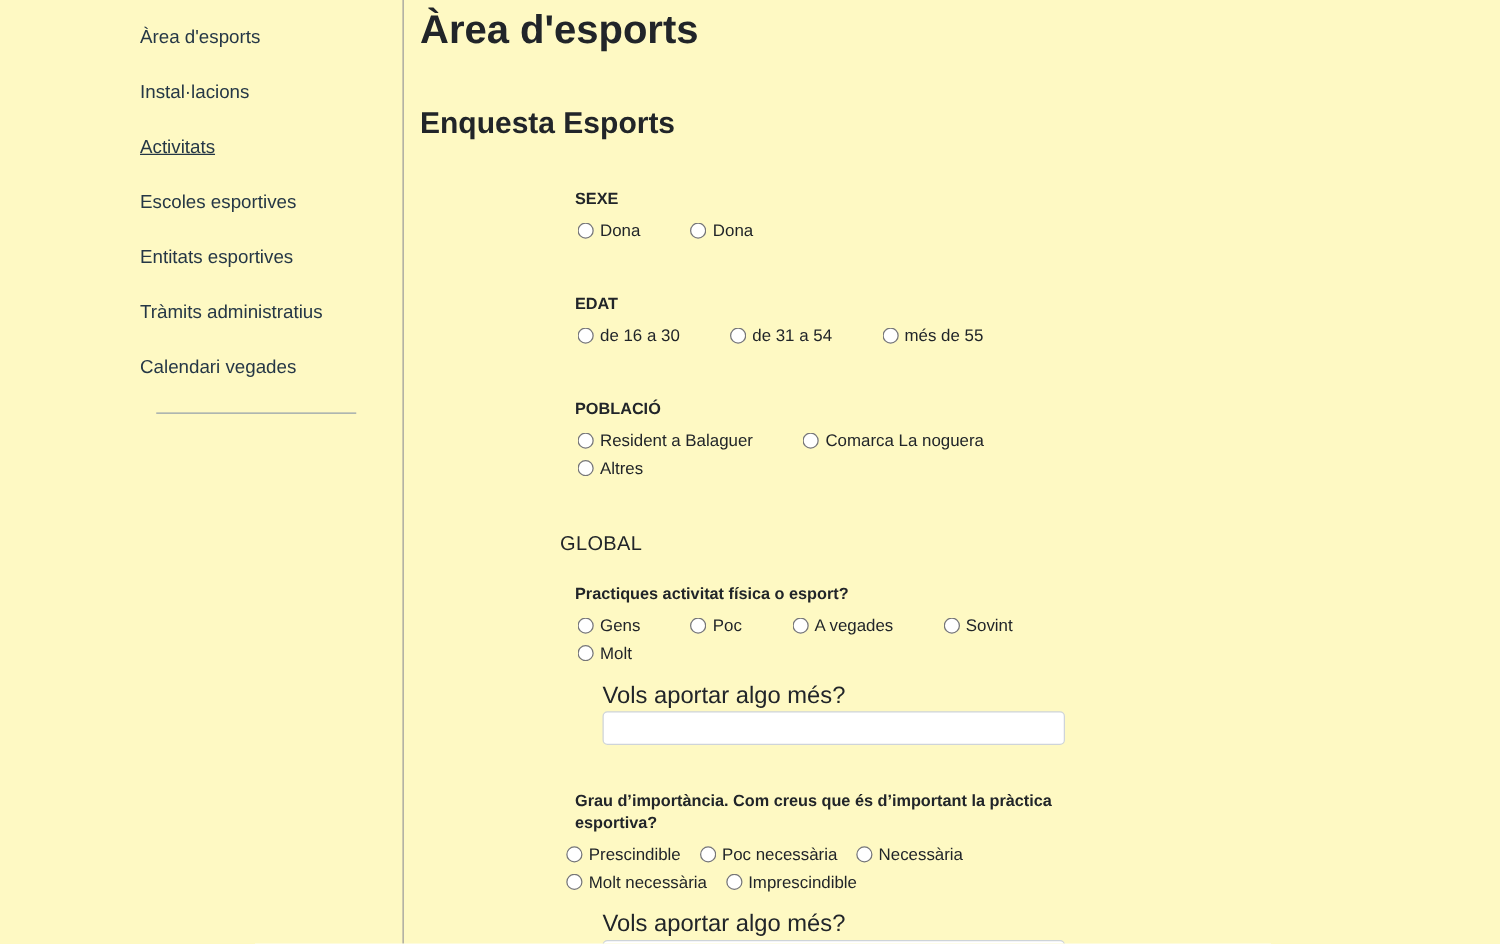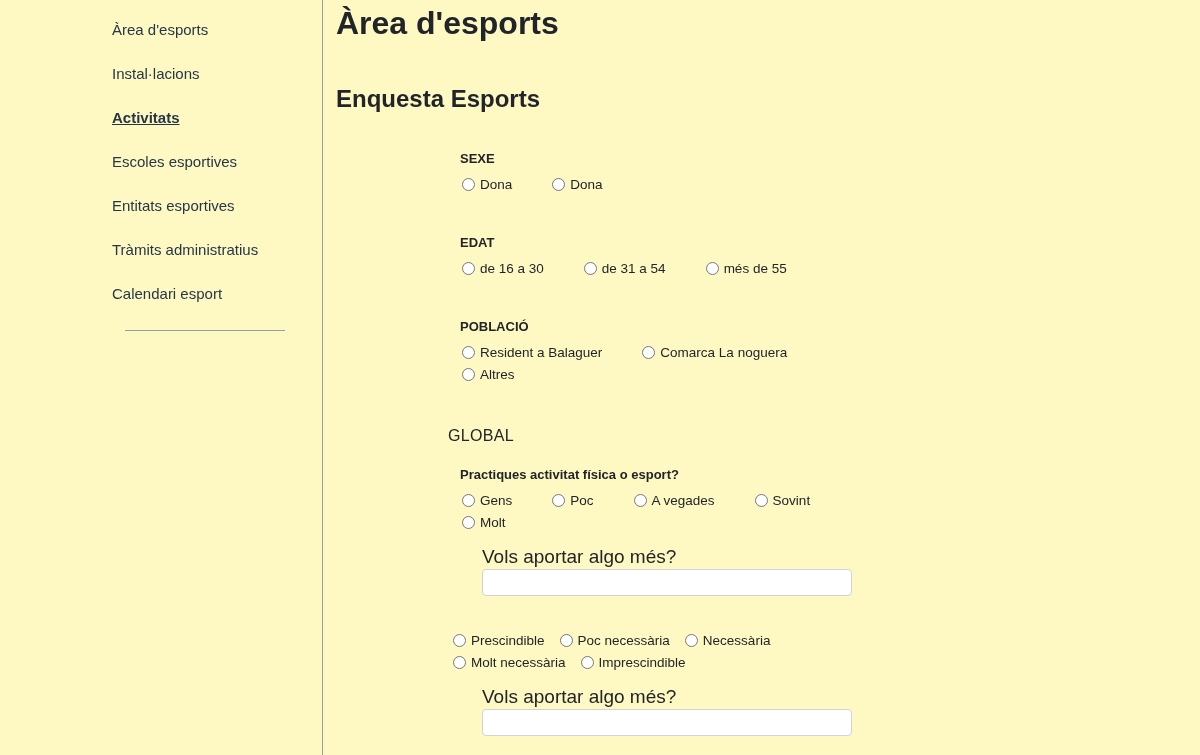--- a/index.html
+++ b/index.html
@@ -4,21 +4,21 @@
 <style>
   html,body{margin:0;padding:0;background:#ffffff;}
   body{font-family:"Liberation Sans",sans-serif;color:#212529;}
   .page{display:flex;width:1200px;height:755px;overflow:hidden;background:#fef9c3;}
 
   
   .sidebar{flex:0 0 322px;width:322px;box-sizing:border-box;
            padding:22px 0 0 112px;}
   .sidebar a{display:block;color:#253746;font-size:15px;line-height:16px;
              text-decoration:none;margin-bottom:28px;white-space:nowrap;}
-  .sidebar a.active{font-weight:bold;text-decoration:underline;}
+  .sidebar a.active{font-weight:normal;text-decoration:underline;}
   .sidebar-hr{border:none;border-top:1px solid #94a0ab;width:160px;
               margin:25px 0 0 13px;}
 
   
   .main{flex:1 1 auto;border-left:1px solid #9b9b9b;box-sizing:border-box;
         padding:4px 0 0 13px;height:755px;overflow:hidden;}
   h1.page-title{font-size:32px;font-weight:600;margin:0;line-height:38px;
                 letter-spacing:0;}
   h2.form-title{font-size:24px;font-weight:600;margin:44px 0 0 0;line-height:26px;}
 
@@ -48,21 +48,21 @@
 <div class="page">
 
   <aside class="sidebar">
     <nav id="sidebar-nav">
         <a href="#" class="">Àrea d'esports</a>
         <a href="#" class="">Instal·lacions</a>
         <a href="#" class="active">Activitats</a>
         <a href="#" class="">Escoles esportives</a>
         <a href="#" class="">Entitats esportives</a>
         <a href="#" class="">Tràmits administratius</a>
-        <a href="#" class="">Calendari esport</a>
+        <a href="#" class="">Calendari vegades</a>
       </nav>
     <hr class="sidebar-hr">
   </aside>
 
   <main class="main">
     <h1 class="page-title">Àrea d'esports</h1>
     <h2 class="form-title">Enquesta Esports</h2>
     <form class="form-wrap" id="survey-form">
         <section class="q">
           <div class="q-label">SEXE</div>
@@ -132,20 +132,21 @@
               <span>Sovint</span>
             </label>
             <label class="opt">
               <input type="radio" name="q4" style="">
               <span>Molt</span>
             </label>
           </div>
           <div class="followup"><div class="follow-label">Vols aportar algo més?</div><input type="text" class="follow-input" value="" style=""></div>
         </section>
         <section class="q compact">
+          <div class="q-label">Grau d’importància. Com creus que és d’important la pràctica esportiva?</div>
           <div class="opts">
             <label class="opt">
               <input type="radio" name="q5" style="">
               <span>Prescindible</span>
             </label>
             <label class="opt">
               <input type="radio" name="q5" style="">
               <span>Poc necessària</span>
             </label>
             <label class="opt">

